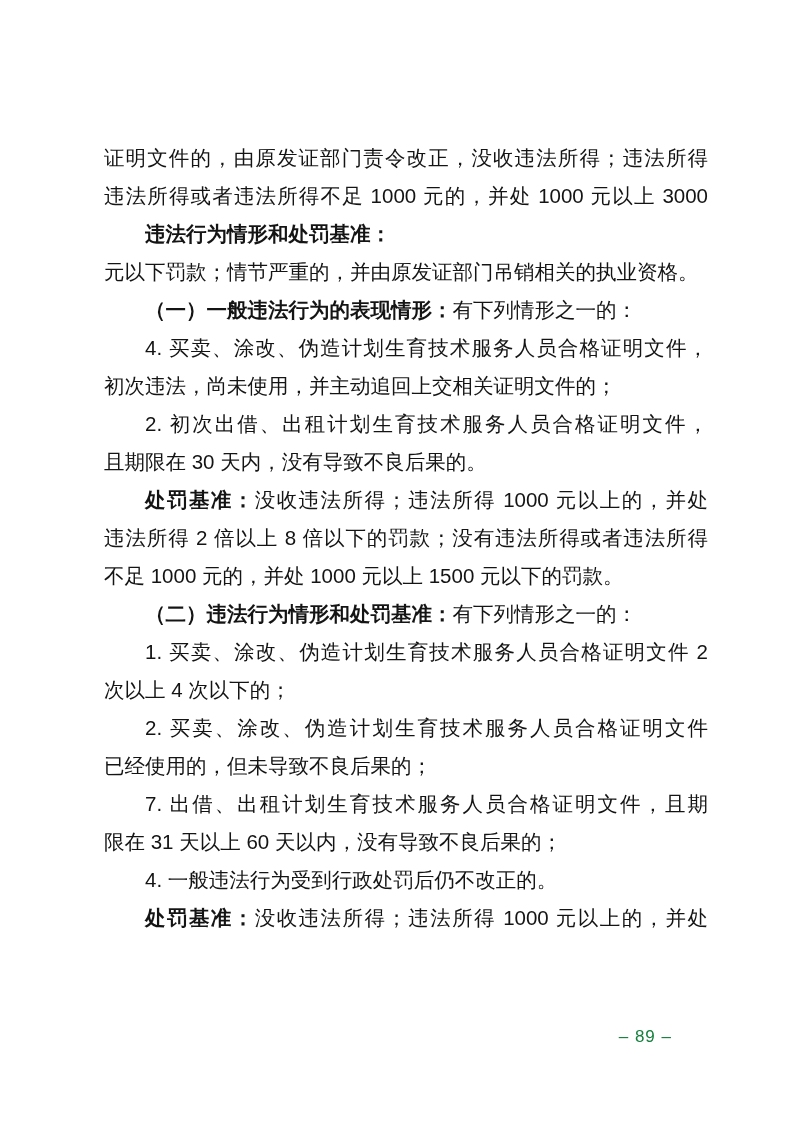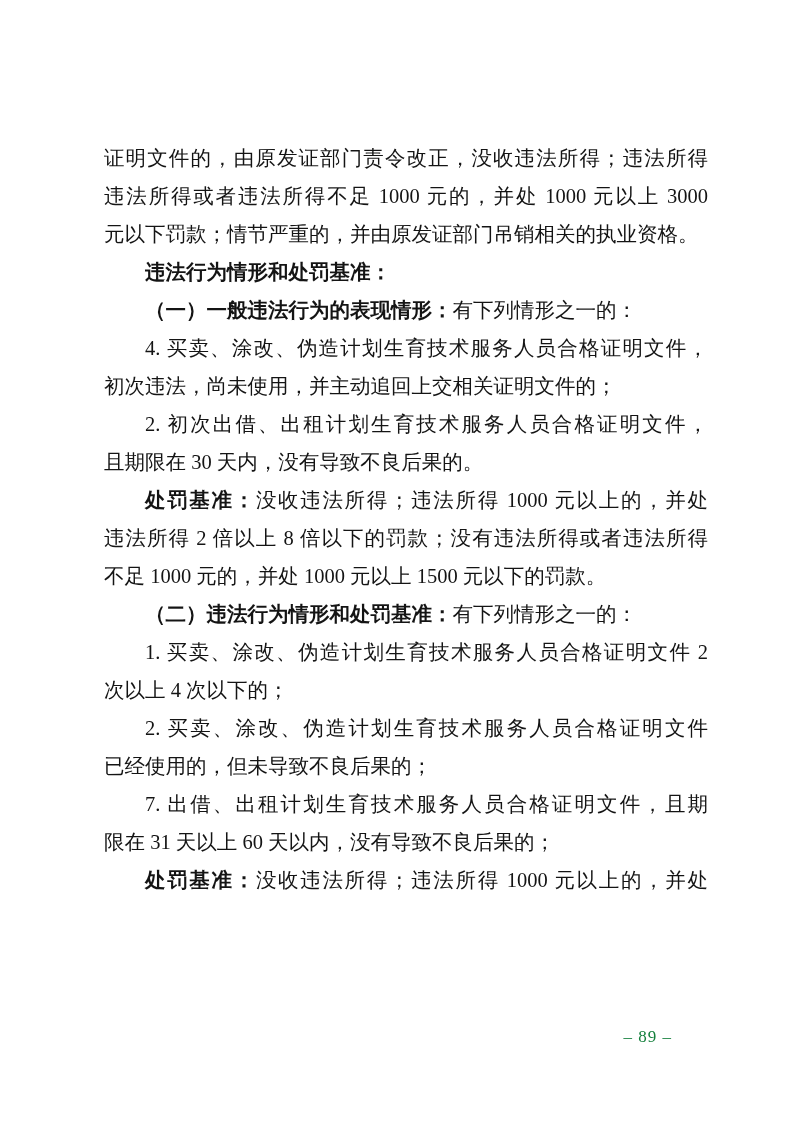--- a/index.html
+++ b/index.html
@@ -1,21 +1,21 @@
 <!DOCTYPE html>
 <html><head>
 <meta charset="utf-8">
 <style>
   html, body { margin: 0; padding: 0; background: #ffffff; }
   .page {
     position: relative;
     width: 794px;
     height: 1122px;
     background: #ffffff;
-    font-family: Liberation Serif, serif;
+    font-family: Liberation Sans, sans-serif;
     color: #141414;
     overflow: hidden;
   }
   .text-block {
     position: absolute;
     left: 104px;
     top: 139px;
     width: 604px;
     font-size: 20.5px;
   }
@@ -39,33 +39,34 @@
     color: #15803d;
   }
 </style>
 </head>
 <body>
 
 <div class="page">
   <div class="text-block" id="text-block">
       <div class="line stretch"><span class="lead"></span><span class="txt">证明文件的，由原发证部门责令改正，没收违法所得；违法所得</span></div>
       <div class="line stretch"><span class="lead"></span><span class="txt">违法所得或者违法所得不足 1000 元的，并处 1000 元以上 3000</span></div>
+      <div class="line indent"><span class="lead">违法行为情形和处罚基准：</span><span class="txt"></span></div>
       <div class="line"><span class="lead"></span><span class="txt">元以下罚款；情节严重的，并由原发证部门吊销相关的执业资格。</span></div>
-      <div class="line indent"><span class="lead">违法行为情形和处罚基准：</span><span class="txt"></span></div>
       <div class="line indent"><span class="lead">（一）一般违法行为的表现情形：</span><span class="txt">有下列情形之一的：</span></div>
       <div class="line indent stretch"><span class="lead"></span><span class="txt">4. 买卖、涂改、伪造计划生育技术服务人员合格证明文件，</span></div>
       <div class="line"><span class="lead"></span><span class="txt">初次违法，尚未使用，并主动追回上交相关证明文件的；</span></div>
       <div class="line indent stretch"><span class="lead"></span><span class="txt">2. 初次出借、出租计划生育技术服务人员合格证明文件，</span></div>
       <div class="line"><span class="lead"></span><span class="txt">且期限在 30 天内，没有导致不良后果的。</span></div>
       <div class="line indent stretch"><span class="lead">处罚基准：</span><span class="txt">没收违法所得；违法所得 1000 元以上的，并处</span></div>
       <div class="line stretch"><span class="lead"></span><span class="txt">违法所得 2 倍以上 8 倍以下的罚款；没有违法所得或者违法所得</span></div>
       <div class="line"><span class="lead"></span><span class="txt">不足 1000 元的，并处 1000 元以上 1500 元以下的罚款。</span></div>
       <div class="line indent"><span class="lead">（二）违法行为情形和处罚基准：</span><span class="txt">有下列情形之一的：</span></div>
       <div class="line indent stretch"><span class="lead"></span><span class="txt">1. 买卖、涂改、伪造计划生育技术服务人员合格证明文件 2</span></div>
       <div class="line"><span class="lead"></span><span class="txt">次以上 4 次以下的；</span></div>
       <div class="line indent stretch"><span class="lead"></span><span class="txt">2. 买卖、涂改、伪造计划生育技术服务人员合格证明文件</span></div>
       <div class="line"><span class="lead"></span><span class="txt">已经使用的，但未导致不良后果的；</span></div>
       <div class="line indent stretch"><span class="lead"></span><span class="txt">7. 出借、出租计划生育技术服务人员合格证明文件，且期</span></div>
       <div class="line"><span class="lead"></span><span class="txt">限在 31 天以上 60 天以内，没有导致不良后果的；</span></div>
+      <div class="line indent"><span class="lead"></span><span class="txt">4. 一般违法行为受到行政处罚后仍不改正的。</span></div>
       <div class="line indent stretch"><span class="lead">处罚基准：</span><span class="txt">没收违法所得；违法所得 1000 元以上的，并处</span></div>
     </div>
   <div class="page-number">– 89 –</div>
 </div>
 
 </body></html>

